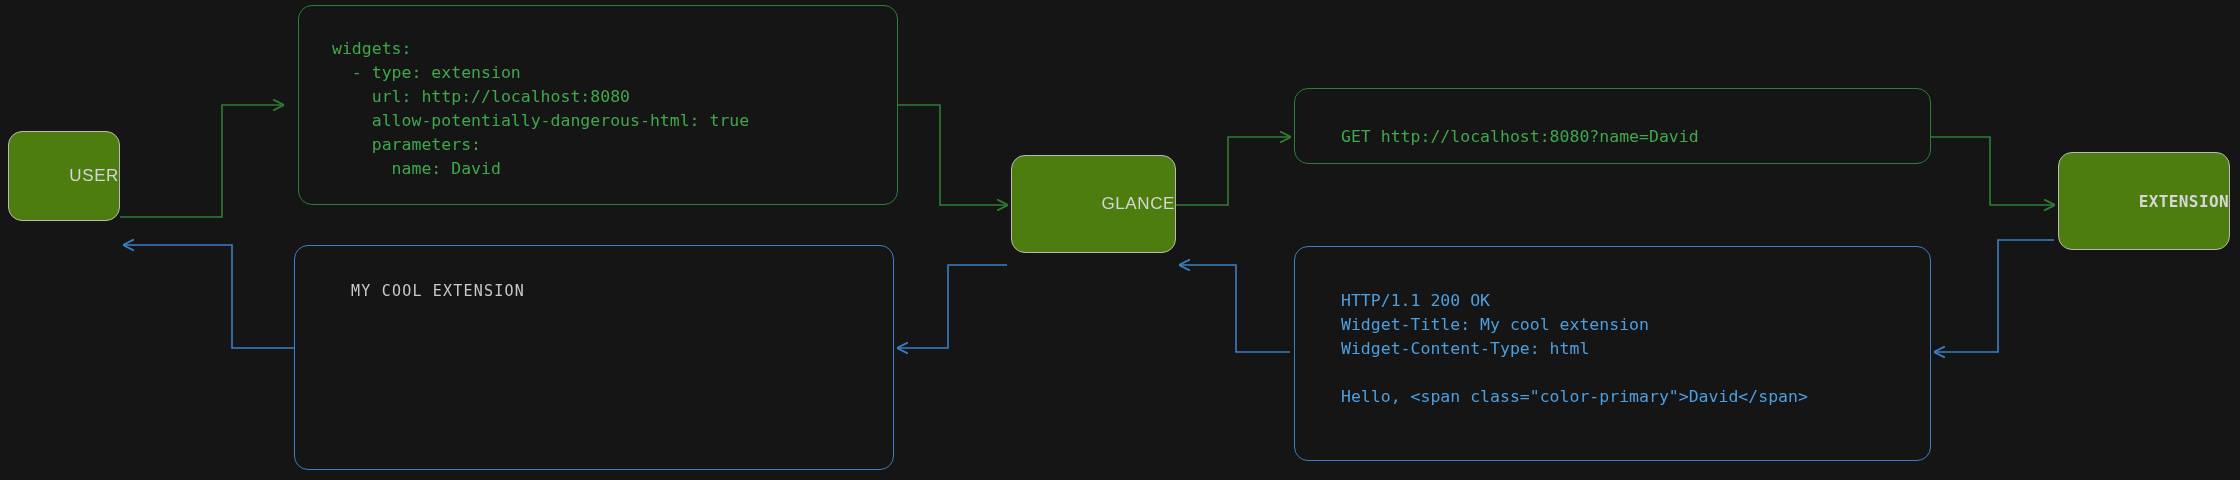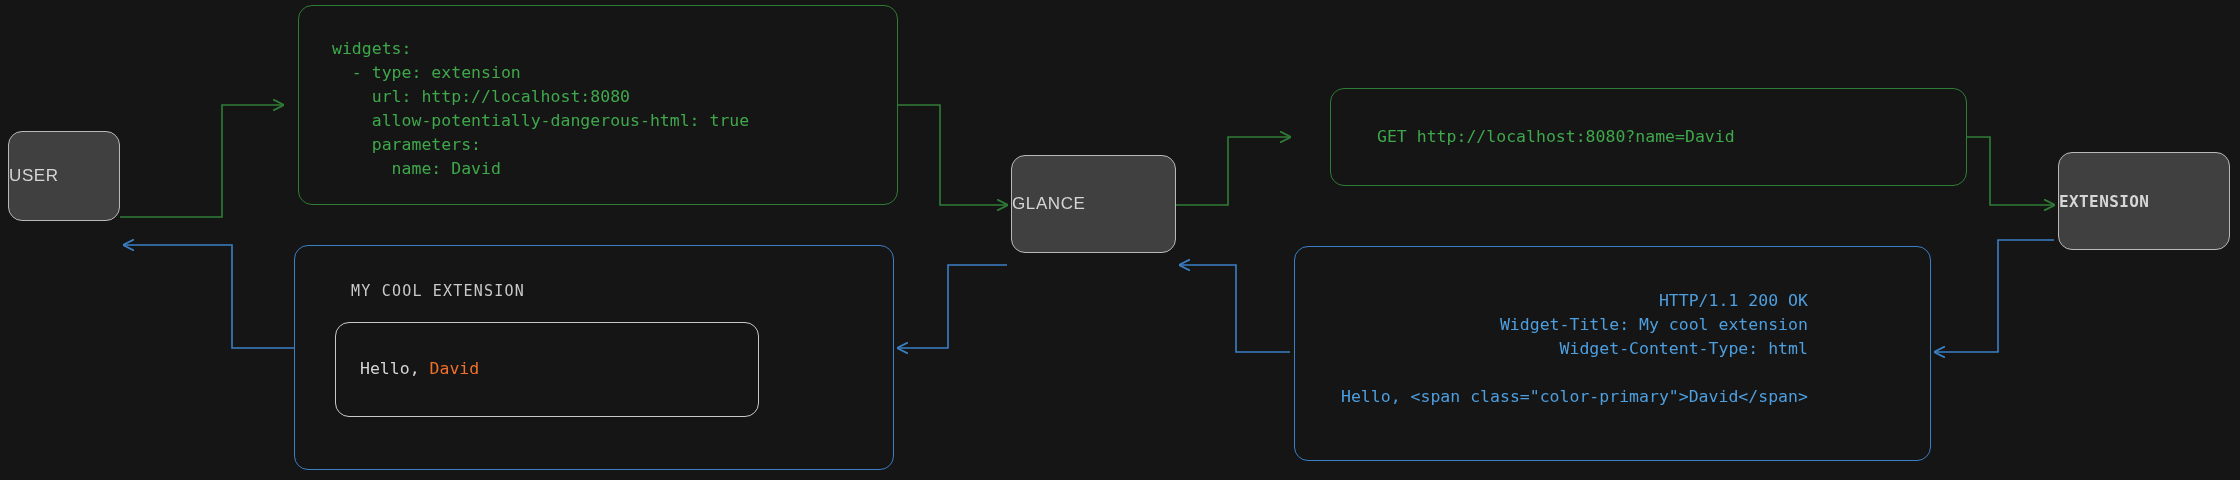--- a/index.html
+++ b/index.html
@@ -27,24 +27,24 @@
     height: 480px;
     pointer-events: none;
   }
 
   
   .node {
     position: absolute;
     box-sizing: border-box;
     border: 1.6px solid #b9b9b9;
     border-radius: 14px;
-    background: #404040;
+    background: #4d7c0f;
     display: flex;
     align-items: center;
-    justify-content: flex-start;
+    justify-content: flex-end;
   }
   .node-label {
     font-family: "Liberation Sans", sans-serif;
     font-size: 17px;
     letter-spacing: 0.6px;
     color: #d6d6d6;
   }
   .node-label.mono {
     font-family: "DejaVu Sans Mono", monospace;
     font-size: 16px;
@@ -65,26 +65,26 @@
   }
   .msgbox.blue { border-color: #3b7fc4; }
 
   .code {
     font-family: "DejaVu Sans Mono", monospace;
     font-size: 16.5px;
     line-height: 24px;
     white-space: pre;
     color: #3fa84b;
   }
-  .code.blue { color: #4d9fe0; text-align: right; }
+  .code.blue { color: #4d9fe0; }
 
   #box-yaml   { left: 287px;  top: 5px;   width: 600px; height: 200px; margin-left: 11px; }
   #box-yaml .code   { position: absolute; left: 33px; top: 31px; }
 
-  #box-get    { left: 1294px; top: 88px;  width: 637px; height: 98px; margin-left: 36px; }
+  #box-get    { left: 1294px; top: 88px;  width: 637px; height: 76px; }
   #box-get .code    { position: absolute; left: 46px; top: 36px; }
 
   #box-resp   { left: 1294px; top: 246px; width: 637px; height: 215px; }
   #box-resp .code   { position: absolute; left: 46px; top: 42px; }
 
   #box-render { left: 294px;  top: 245px; width: 600px; height: 225px; }
   .render-title {
     position: absolute;
     left: 56px;
     top: 36px;
@@ -176,18 +176,15 @@
   <div class="msgbox blue" id="box-resp">
     <div class="code blue">HTTP/1.1 200 OK
 Widget-Title: My cool extension
 Widget-Content-Type: html
 
 Hello, &lt;span class="color-primary"&gt;David&lt;/span&gt;</div>
   </div>
 
   <div class="msgbox blue" id="box-render">
     <div class="render-title">MY COOL EXTENSION</div>
-    <div class="render-card">
-      <div class="render-card-text"><span>Hello, </span><span class="accent">David</span></div>
-    </div>
   </div>
 
 </div>
 
 </body></html>

